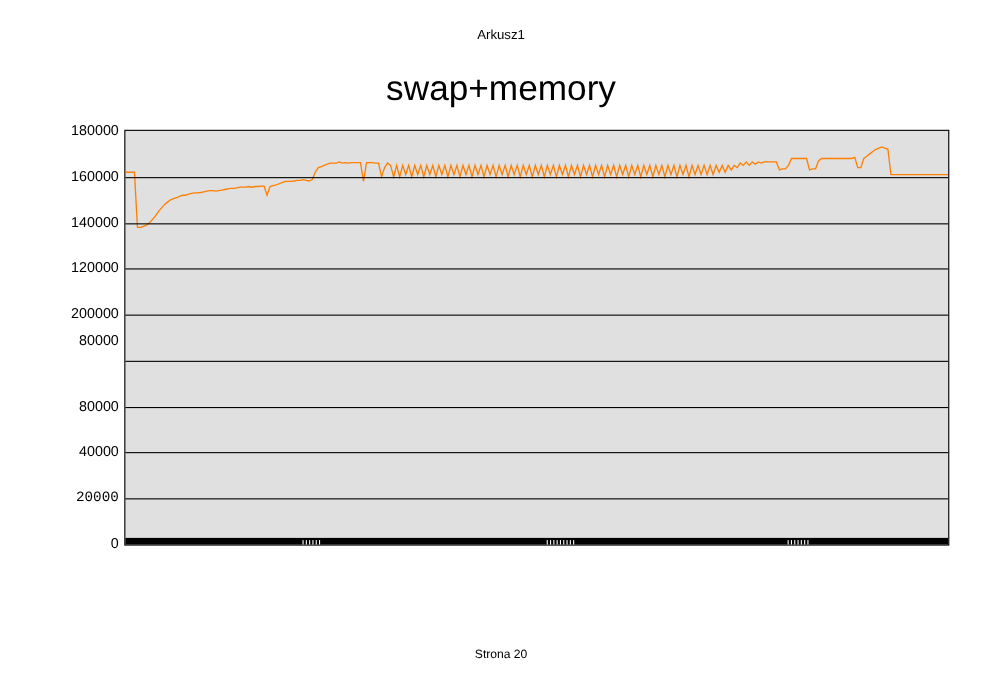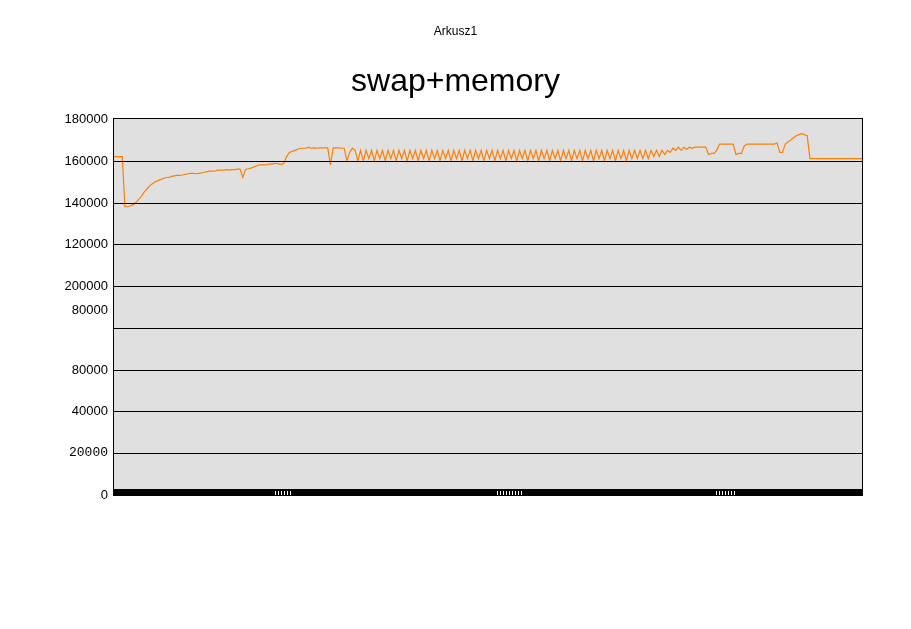--- a/index.html
+++ b/index.html
@@ -155,13 +155,14 @@
       <div class="y-label" style="top: 298.444px;">40000</div>
       <div class="y-label" style="top: 256.667px;">80000</div>
       <div class="y-label" style="top: 197px;">80000</div>
       <div class="y-label" style="top: 173.111px;">200000</div>
       <div class="y-label" style="top: 131.333px;">120000</div>
       <div class="y-label" style="top: 89.5556px;">140000</div>
       <div class="y-label" style="top: 47.7778px;">160000</div>
       <div class="y-label" style="top: 6px;">180000</div>
     </div>
 
+  <div class="page-number">Strona 20</div>
 </div>
 
 </body></html>

